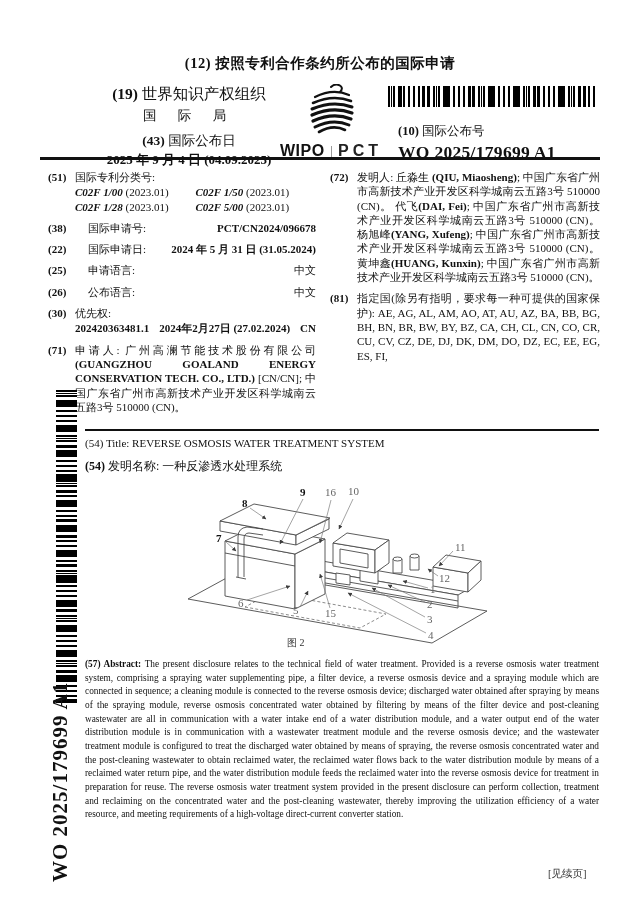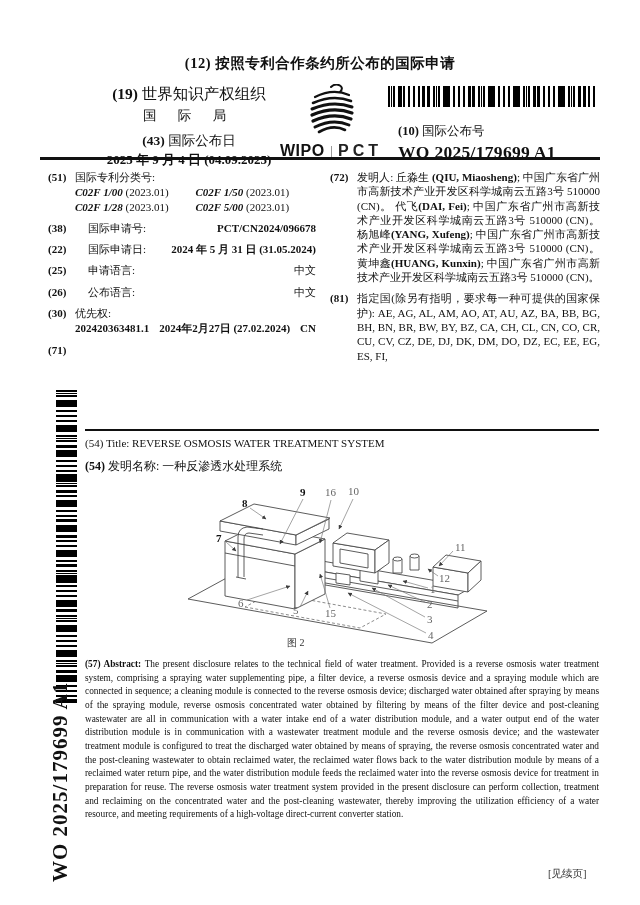--- a/index.html
+++ b/index.html
@@ -185,20 +185,21 @@
       <div class="prio-parts">
         <span>202420363481.1</span>
         <span>2024年2月27日 (27.02.2024)</span>
         <span>CN</span>
       </div>
     </div>
   </div>
 
   <div class="para">
     <span class="fnum">(71)</span>
+    <div class="pbody"><span>申请人: 广州高澜节能技术股份有限公司 </span><span style="font-weight: bold;">(GUANGZHOU GOALAND ENERGY CONSERVATION TECH. CO., LTD.)</span><span> [CN/CN]; 中国广东省广州市高新技术产业开发区科学城南云五路3号 510000 (CN)。</span></div>
   </div>
 </div>
 
 <div class="abs col col-right">
 
   <div class="para">
     <span class="fnum">(72)</span>
     <div class="pbody"><span>发明人: 丘淼生 </span><span style="font-weight: bold;">(QIU, Miaosheng)</span><span>; 中国广东省广州市高新技术产业开发区科学城南云五路3号 510000 (CN)。 代飞</span><span style="font-weight: bold;">(DAI, Fei)</span><span>; 中国广东省广州市高新技术产业开发区科学城南云五路3号 510000 (CN)。 杨旭峰</span><span style="font-weight: bold;">(YANG, Xufeng)</span><span>; 中国广东省广州市高新技术产业开发区科学城南云五路3号 510000 (CN)。 黄坤鑫</span><span style="font-weight: bold;">(HUANG, Kunxin)</span><span>; 中国广东省广州市高新技术产业开发区科学城南云五路3号 510000 (CN)。</span></div>
   </div>
 

